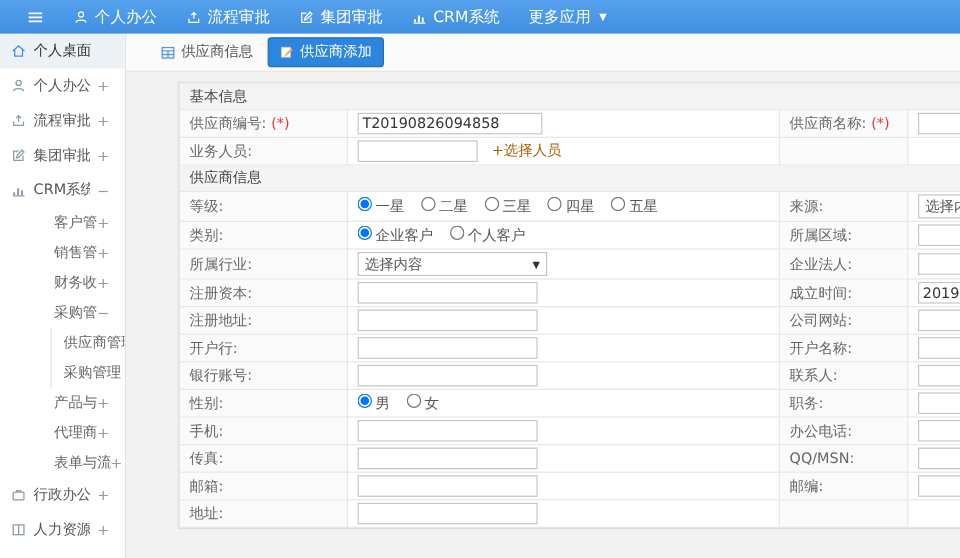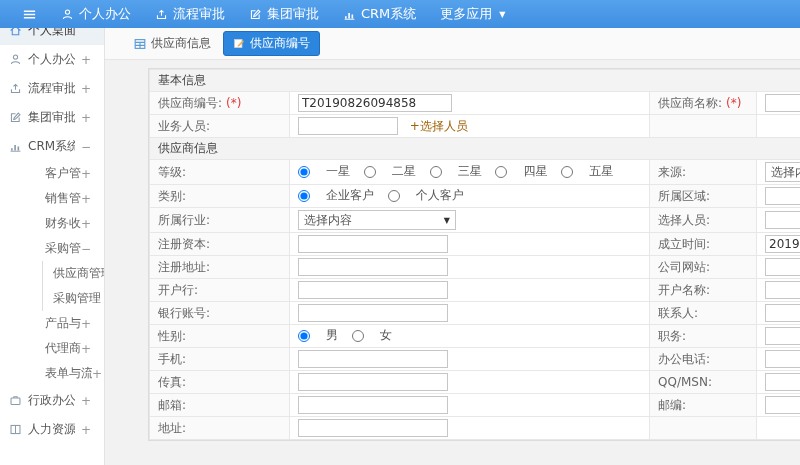--- a/index.html
+++ b/index.html
@@ -15,21 +15,21 @@
     background:linear-gradient(#55a1ec,#3f8fe2);
     display:flex; align-items:center; color:#fff; z-index:10;
   }
   .logo { font-weight:bold; font-size:13px; padding-left:10px; letter-spacing:.5px; }
   .hamburger { margin-left:22px; display:flex; align-items:center; cursor:pointer; }
   .nav-item { display:flex; align-items:center; gap:5px; margin-left:24px; font-size:13px; cursor:pointer; }
   .nav-item svg { display:block; }
   .caret { font-size:8px; margin-left:2px; }
   
   .sidebar {
-    position:absolute; top:16px; left:0; bottom:0; width:105px;
+    position:absolute; top:28px; left:0; bottom:0; width:105px;
     background:#fff; border-right:1px solid #e3e3e3; overflow:hidden;
   }
   .side-item { display:flex; align-items:center; cursor:pointer; color:#555; }
   .side-item .lab { flex:1; white-space:nowrap; overflow:hidden; }
   .side-item .expand { color:#999; padding-right:13px; font-size:12px; }
   .lvl1 { padding:6px 0 6px 9px; gap:6px; font-size:12px; }
   .lvl1 svg { flex:0 0 auto; color:#8b9aaa; }
   .lvl1.active { background:#ecf1f6; color:#333; }
   .lvl1.active svg { color:#4a90e2; }
   .lvl2 { padding:4px 0 4px 45px; font-size:12px; color:#666; }
@@ -59,21 +59,21 @@
   }
   input.w-code { width:154px; }
   input.w-person { width:100px; }
   .sel {
     display:inline-flex; width:158px; height:20px; border:1px solid #c6c6c6;
     align-items:center; justify-content:space-between; padding:0 5px;
     background:#fff; color:#555; cursor:pointer; vertical-align:middle;
   }
   .sel .caret2 { font-size:8px; color:#333; }
   a.pick { color:#a16207; text-decoration:none; margin-left:8px; cursor:pointer; }
-  label.radio { margin-right:10px; color:#555; display:inline-flex; align-items:center; gap:16px; }
+  label.radio { margin-right:10px; color:#555; display:inline-flex; align-items:flex-start; gap:3px; }
   input[type=radio] { margin:0; width:12px; height:12px; }
 </style>
 </head>
 <body>
 
 <div class="navbar">
   <div class="hamburger">
     <svg width="15" height="15" viewBox="0 0 16 16" stroke="currentColor" stroke-width="1.6" fill="none">
         <path d="M2 4.5 H14 M2 8 H14 M2 11.5 H14"></path>
       </svg>
@@ -210,21 +210,21 @@
           <rect x="2.5" y="3" width="11" height="10"></rect>
           <path d="M2.5 6.2 H13.5 M2.5 9.6 H13.5 M8 6.2 V13"></path>
         </svg>
       <span>供应商信息</span>
     </div>
     <div class="tab active">
       <svg width="13" height="13" viewBox="0 0 16 16">
           <rect x="2" y="3" width="9" height="10" fill="#fff" stroke="#d0d0d0"></rect>
           <path d="M13.5 4 L15 5.5 L9 11.5 L7 12 L7.5 10 Z" fill="#f0ad4e" transform="translate(-1.5,0)"></path>
         </svg>
-      <span>供应商编号</span>
+      <span>供应商添加</span>
     </div>
   </div>
 
   <div class="panel">
     <table class="form">
       <colgroup>
           <col style="width:140px">
           <col style="width:360px">
           <col style="width:107px">
           <col style="width:373px">
@@ -308,21 +308,21 @@
         <td class="fld"><input type="text" value="" style=""></td>
       </tr>
       <tr>
         <td class="lbl"><span>所属行业:</span></td>
         <td class="fld">
           <div class="sel">
                 <span>选择内容</span>
                 <span class="caret2">▼</span>
               </div>
         </td>
-        <td class="lbl"><span>选择人员:</span></td>
+        <td class="lbl"><span>企业法人:</span></td>
         <td class="fld"><input type="text" value="" style=""></td>
       </tr>
       <tr>
         <td class="lbl"><span>注册资本:</span></td>
         <td class="fld"><input type="text" value="" style=""></td>
         <td class="lbl"><span>成立时间:</span></td>
         <td class="fld"><input type="text" value="2019-08-26" style=""></td>
       </tr>
       <tr>
         <td class="lbl"><span>注册地址:</span></td>

